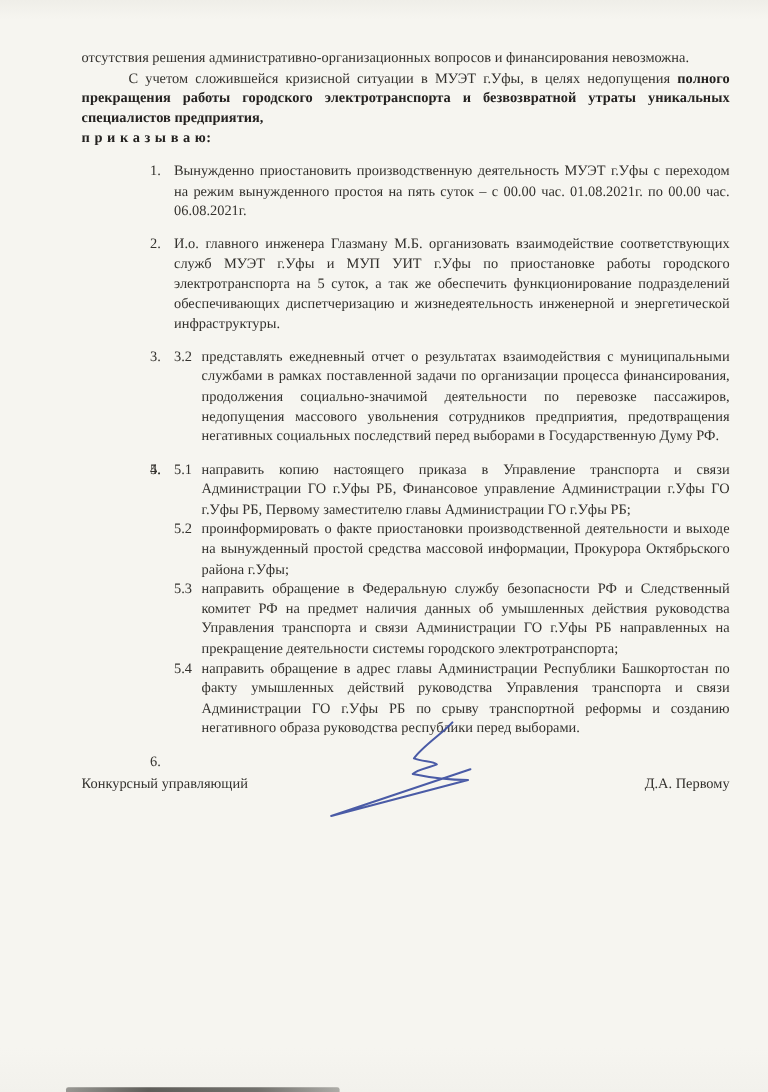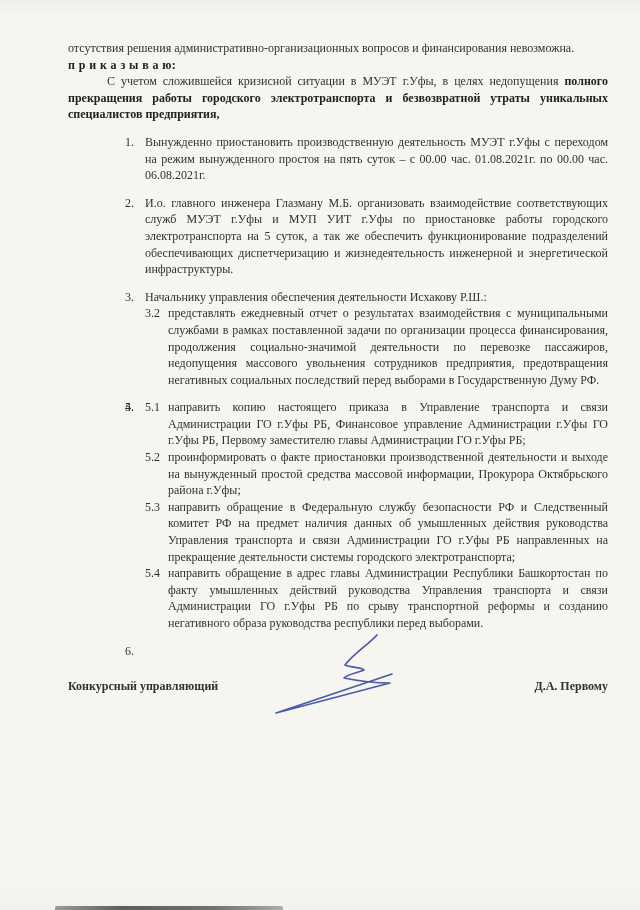--- a/index.html
+++ b/index.html
@@ -21,60 +21,58 @@
   .para { margin: 0; }
   .indent { text-indent: 39px; }
   .bold-span { font-weight: bold; color: #242220; }
   .order-word { font-weight: bold; color: #242220; letter-spacing: 0.4px; }
   .item { position: relative; padding-left: 77px; margin-top: 11px; }
   .item > .num { position: absolute; left: 57px; top: 0; }
   .sub { position: relative; padding-left: 23px; }
   .sub > .num { position: absolute; left: 0; top: 0; }
   .sig-row {
     position: relative;
-    margin-top: 46px;
+    margin-top: 30px;
     display: flex; justify-content: space-between;
     text-align: left;
-    font-weight: bold;
   }
   .sig-svg {
     position: absolute; left: 172px; top: -50px;
     pointer-events: none;
   }
   .artifact {
     position: absolute; left: 55px; top: 906px; width: 228px; height: 4px;
     background: linear-gradient(90deg, rgba(45,44,40,0.45), rgba(45,44,40,0.75) 30%, rgba(45,44,40,0.65) 70%, rgba(45,44,40,0.35));
     border-radius: 2px 2px 0 0;
   }
 </style>
 </head>
 <body>
 
 <div class="page">
   <div class="doc">
 
     <p class="para">отсутствия решения административно-организационных вопросов и финансирования невозможна.</p>
 
+    <p class="para indent"><span>С учетом  сложившейся кризисной ситуации в МУЭТ г.Уфы, в целях недопущения</span> <span class="bold-span">полного прекращения работы  городского электротранспорта и безвозвратной утраты уникальных специалистов предприятия,</span></p>
+
     <p class="para order-word">п р и к а з ы в а ю:</p>
-
-    <p class="para indent"><span>С учетом  сложившейся кризисной ситуации в МУЭТ г.Уфы, в целях недопущения</span> <span class="bold-span">полного прекращения работы  городского электротранспорта и безвозвратной утраты уникальных специалистов предприятия,</span></p>
 
     <div class="item">
       <span class="num">1.</span>
       <div>Вынужденно приостановить производственную деятельность МУЭТ г.Уфы с переходом на режим вынужденного простоя на пять суток – с 00.00 час. 01.08.2021г. по 00.00 час. 06.08.2021г.</div>
     </div>
 
     <div class="item">
       <span class="num">2.</span>
       <div>И.о. главного инженера Глазману М.Б. организовать взаимодействие соответствующих служб МУЭТ г.Уфы и МУП УИТ г.Уфы по приостановке работы городского электротранспорта на 5 суток, а так же обеспечить функционирование подразделений обеспечивающих диспетчеризацию и жизнедеятельность инженерной и энергетической инфраструктуры.</div>
     </div>
 
     <div class="item">
       <span class="num">3.</span>
-      <div>Начальнику управления обеспечения деятельности Исхакову Р.Ш.:</div>
       <div class="sub">
         <span class="num">3.2</span>
         <div>представлять ежедневный отчет о результатах взаимодействия с муниципальными службами в рамках поставленной задачи по организации процесса финансирования, продолжения социально-значимой деятельности по перевозке пассажиров, недопущения массового увольнения сотрудников предприятия, предотвращения негативных социальных последствий перед выборами в Государственную Думу РФ.</div>
       </div>
     </div>
 
     <div class="item">
       <span class="num">4.</span>
     </div>
 

